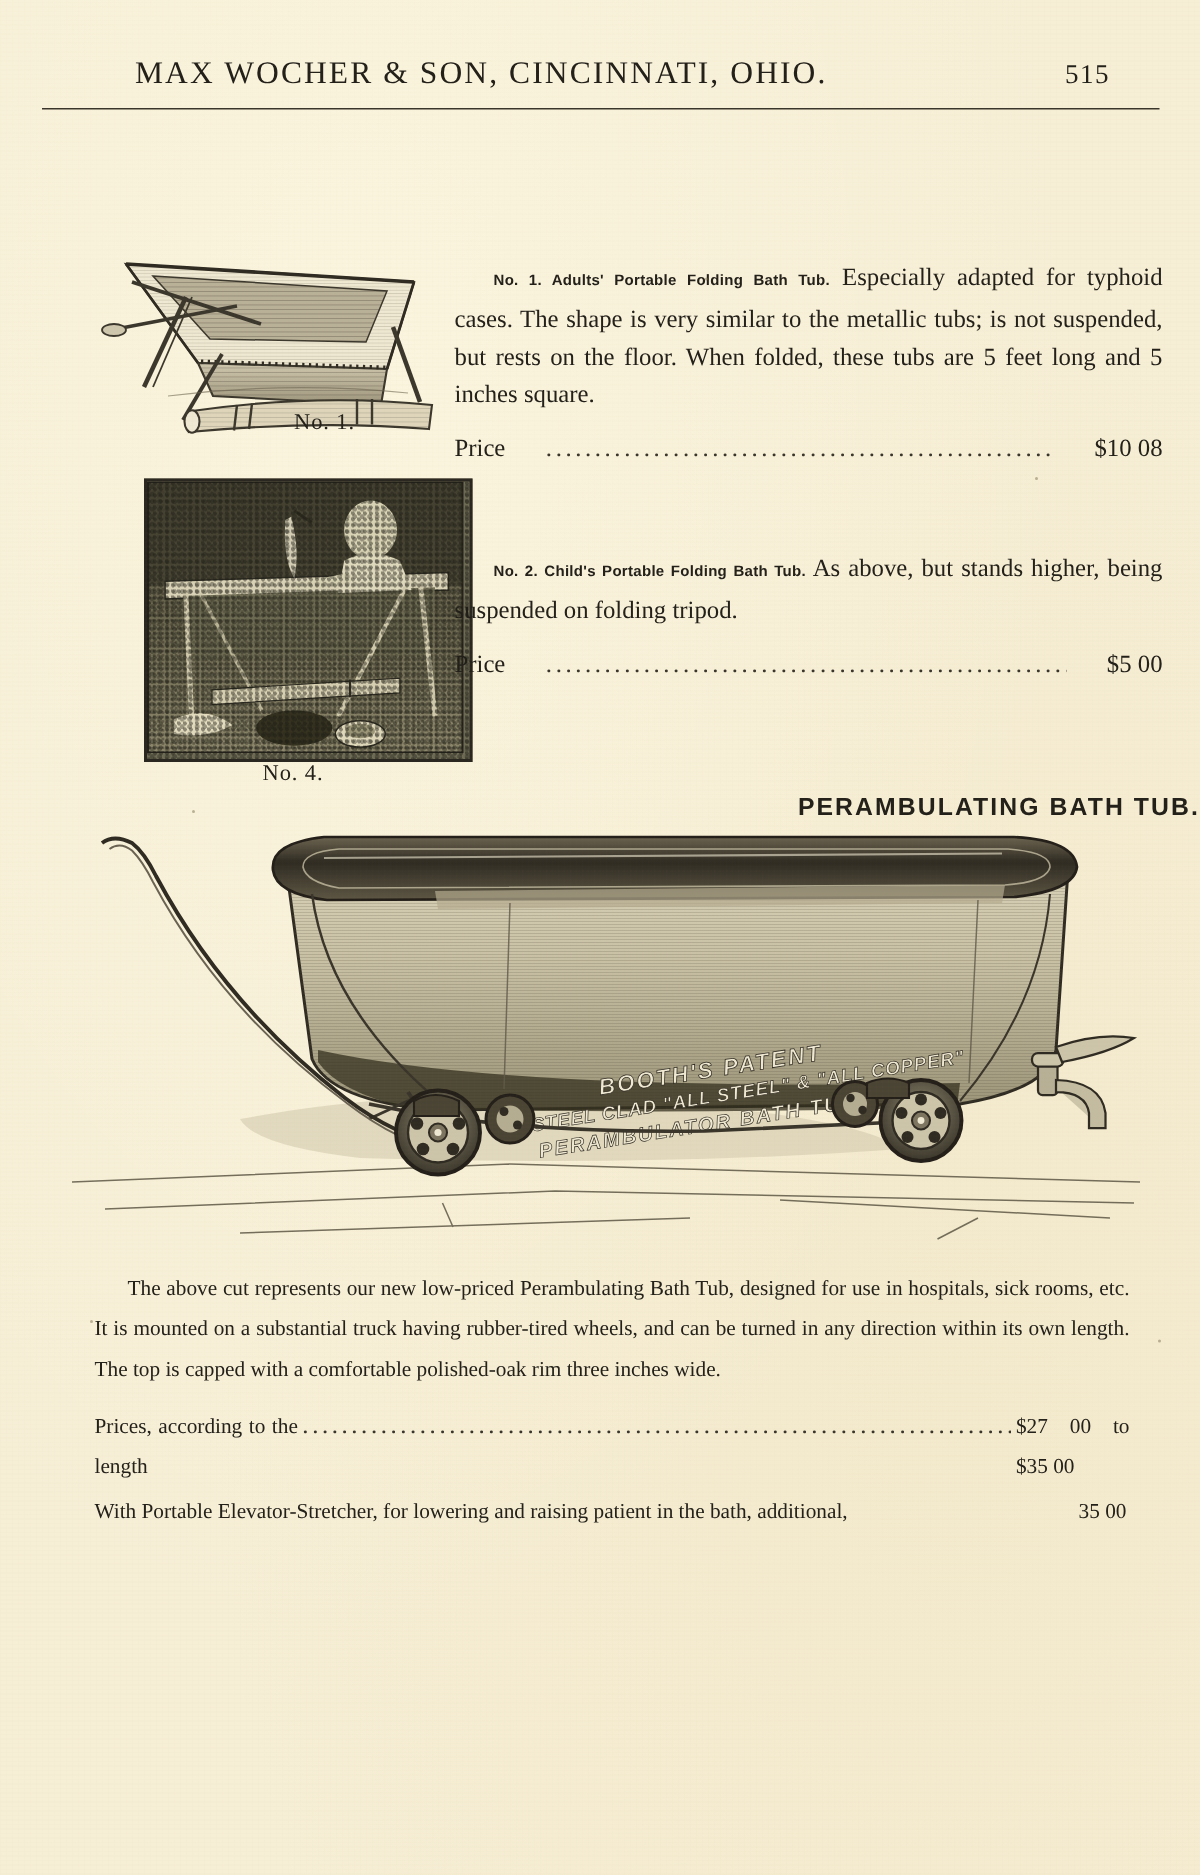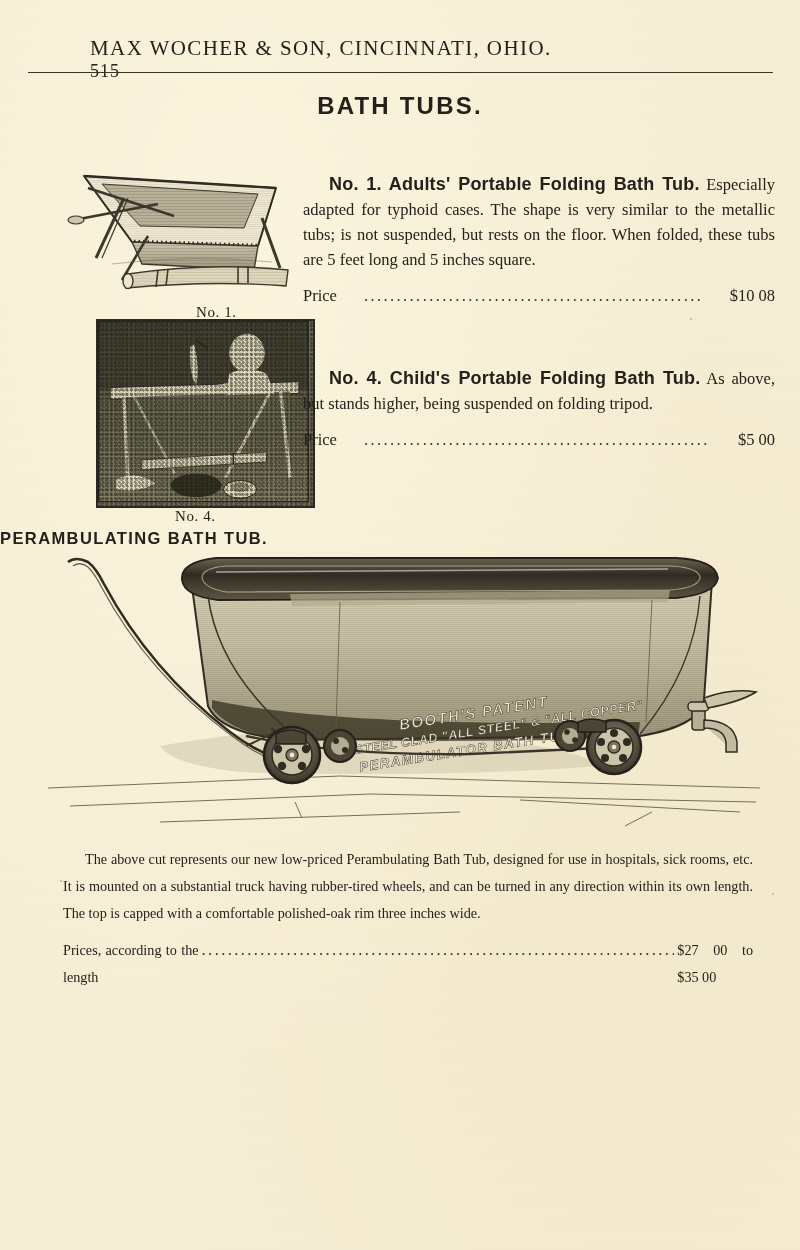--- a/index.html
+++ b/index.html
@@ -33,21 +33,20 @@
 
   
   .runhead {
     position: absolute;
     left: 90px;
     top: 36px;
     width: 650px;
     display: flex;
     align-items: baseline;
     justify-content: space-between;
-    flex-direction: column;
   }
   .runhead-title {
     font-size: 21px;
     letter-spacing: 1.4px;
     white-space: nowrap;
   }
   .runhead-page {
     font-size: 18px;
     letter-spacing: 1px;
     text-align: right;
@@ -79,32 +78,32 @@
     text-align: center;
     font-family: "Liberation Sans", "DejaVu Sans", sans-serif;
     font-weight: bold;
     font-size: 14.5px;
     letter-spacing: 1.1px;
   }
   .section-title {
     position: absolute;
     left: 0; right: 0;
     top: 529px;
-    text-align: left;
+    text-align: right;
     font-family: "Liberation Sans", "DejaVu Sans", sans-serif;
     font-weight: bold;
     font-size: 16.5px;
     letter-spacing: 1.4px;
   }
 
   
   .item-lead {
     font-family: "Liberation Sans", "DejaVu Sans", sans-serif;
     font-weight: bold;
-    font-size: 18px;
+    font-size: 10px;
     letter-spacing: .2px;
   }
   .item-body {
     font-size: 16.5px;
     line-height: 25px;
     text-align: justify;
   }
   .block1 {
     position: absolute;
     left: 303px;
@@ -138,21 +137,21 @@
     color: #3a352b;
   }
   .price-val { white-space: nowrap; }
 
   
   .fig-cap {
     position: absolute;
     font-size: 15px;
     letter-spacing: .6px;
   }
-  #cap1 { left: 196px; top: 304px; }
+  #cap1 { left: 196px; top: 274px; }
   #cap2 { left: 175px; top: 508px; }
 
   
   .fig1 {
     position: absolute;
     left: 62px;
     top: 158px;
     width: 240px;
     height: 140px;
   }
@@ -225,21 +224,20 @@
 <body>
 
 <div class="page">
 
   <div class="runhead">
     <span class="runhead-title">MAX WOCHER &amp; SON, CINCINNATI, OHIO.</span>
     <span class="runhead-page">515</span>
   </div>
   <div class="rule"></div>
 
-  <div class="main-title">BATH TUBS.</div>
 
   <div class="fig1">
     <svg viewBox="0 0 240 140" width="240" height="140">
       <defs>
         <pattern id="hatch1" width="3" height="3" patternUnits="userSpaceOnUse" patternTransform="rotate(0)">
           <line x1="0" y1="0" x2="3" y2="0" stroke="#4a4436" stroke-width="0.8"></line>
         </pattern>
         <pattern id="hatchFine" width="2.2" height="2.2" patternUnits="userSpaceOnUse">
           <line x1="0" y1="0" x2="2.2" y2="0" stroke="#5a5241" stroke-width="0.6"></line>
         </pattern>
@@ -340,21 +338,21 @@
       <path d="M18 162 Q40 152 58 166 Q40 176 18 172 Z" fill="#e1dabd"></path>
       <ellipse cx="100" cy="168" rx="26" ry="12" fill="#33301f"></ellipse>
       <rect x="0" y="0" width="215" height="185" fill="none" stroke="#24221b" stroke-width="2"></rect>
     </svg>
     <div class="halftone"></div>
   </div>
   <div class="fig-cap" id="cap2">No. 4.</div>
 
   <div class="block2">
     <div class="item-body">
-      <span class="item-lead">No. 4.  Child's Portable Folding Bath Tub.</span>
+      <span class="item-lead">No. 2.  Child's Portable Folding Bath Tub.</span>
       <span>As above, but stands higher, being suspended on folding tripod.</span>
     </div>
     <div class="price-row">
       <span class="price-label">Price</span>
       <span class="dots">............................................................................................</span>
       <span class="price-val">$5 00</span>
     </div>
   </div>
 
   <div class="section-title">PERAMBULATING BATH TUB.</div>
@@ -480,20 +478,24 @@
     </svg>
   </div>
 
   <div class="footer-copy">
     <p>The above cut represents our new low-priced Perambulating Bath Tub, designed for use in hospitals, sick rooms, etc. It is mounted on a substantial truck having rubber-tired wheels, and can be turned in any direction within its own length. The top is capped with a comfortable polished-oak rim three inches wide.</p>
     <div class="foot-price">
       <span class="fl-txt">Prices, according to the length</span>
       <span class="dots">............................................................................................</span>
       <span class="fl-val">$27 00 to $35 00</span>
     </div>
+    <div class="foot-line">
+      <span class="fl-txt">With Portable Elevator-Stretcher, for lowering and raising patient in the bath, additional,</span>
+      <span class="fl-val">35 00</span>
+    </div>
   </div>
 
   <div class="speck" style="left:470px;top:185px;width:2px;height:2px;"></div>
   <div class="speck" style="left:128px;top:540px;width:2px;height:2px;"></div>
   <div class="speck" style="left:690px;top:318px;width:2px;height:2px;"></div>
   <div class="speck" style="left:60px;top:880px;width:2px;height:2px;"></div>
   <div class="speck" style="left:772px;top:893px;width:2px;height:2px;"></div>
 
   <div class="grain"></div>
 </div>

